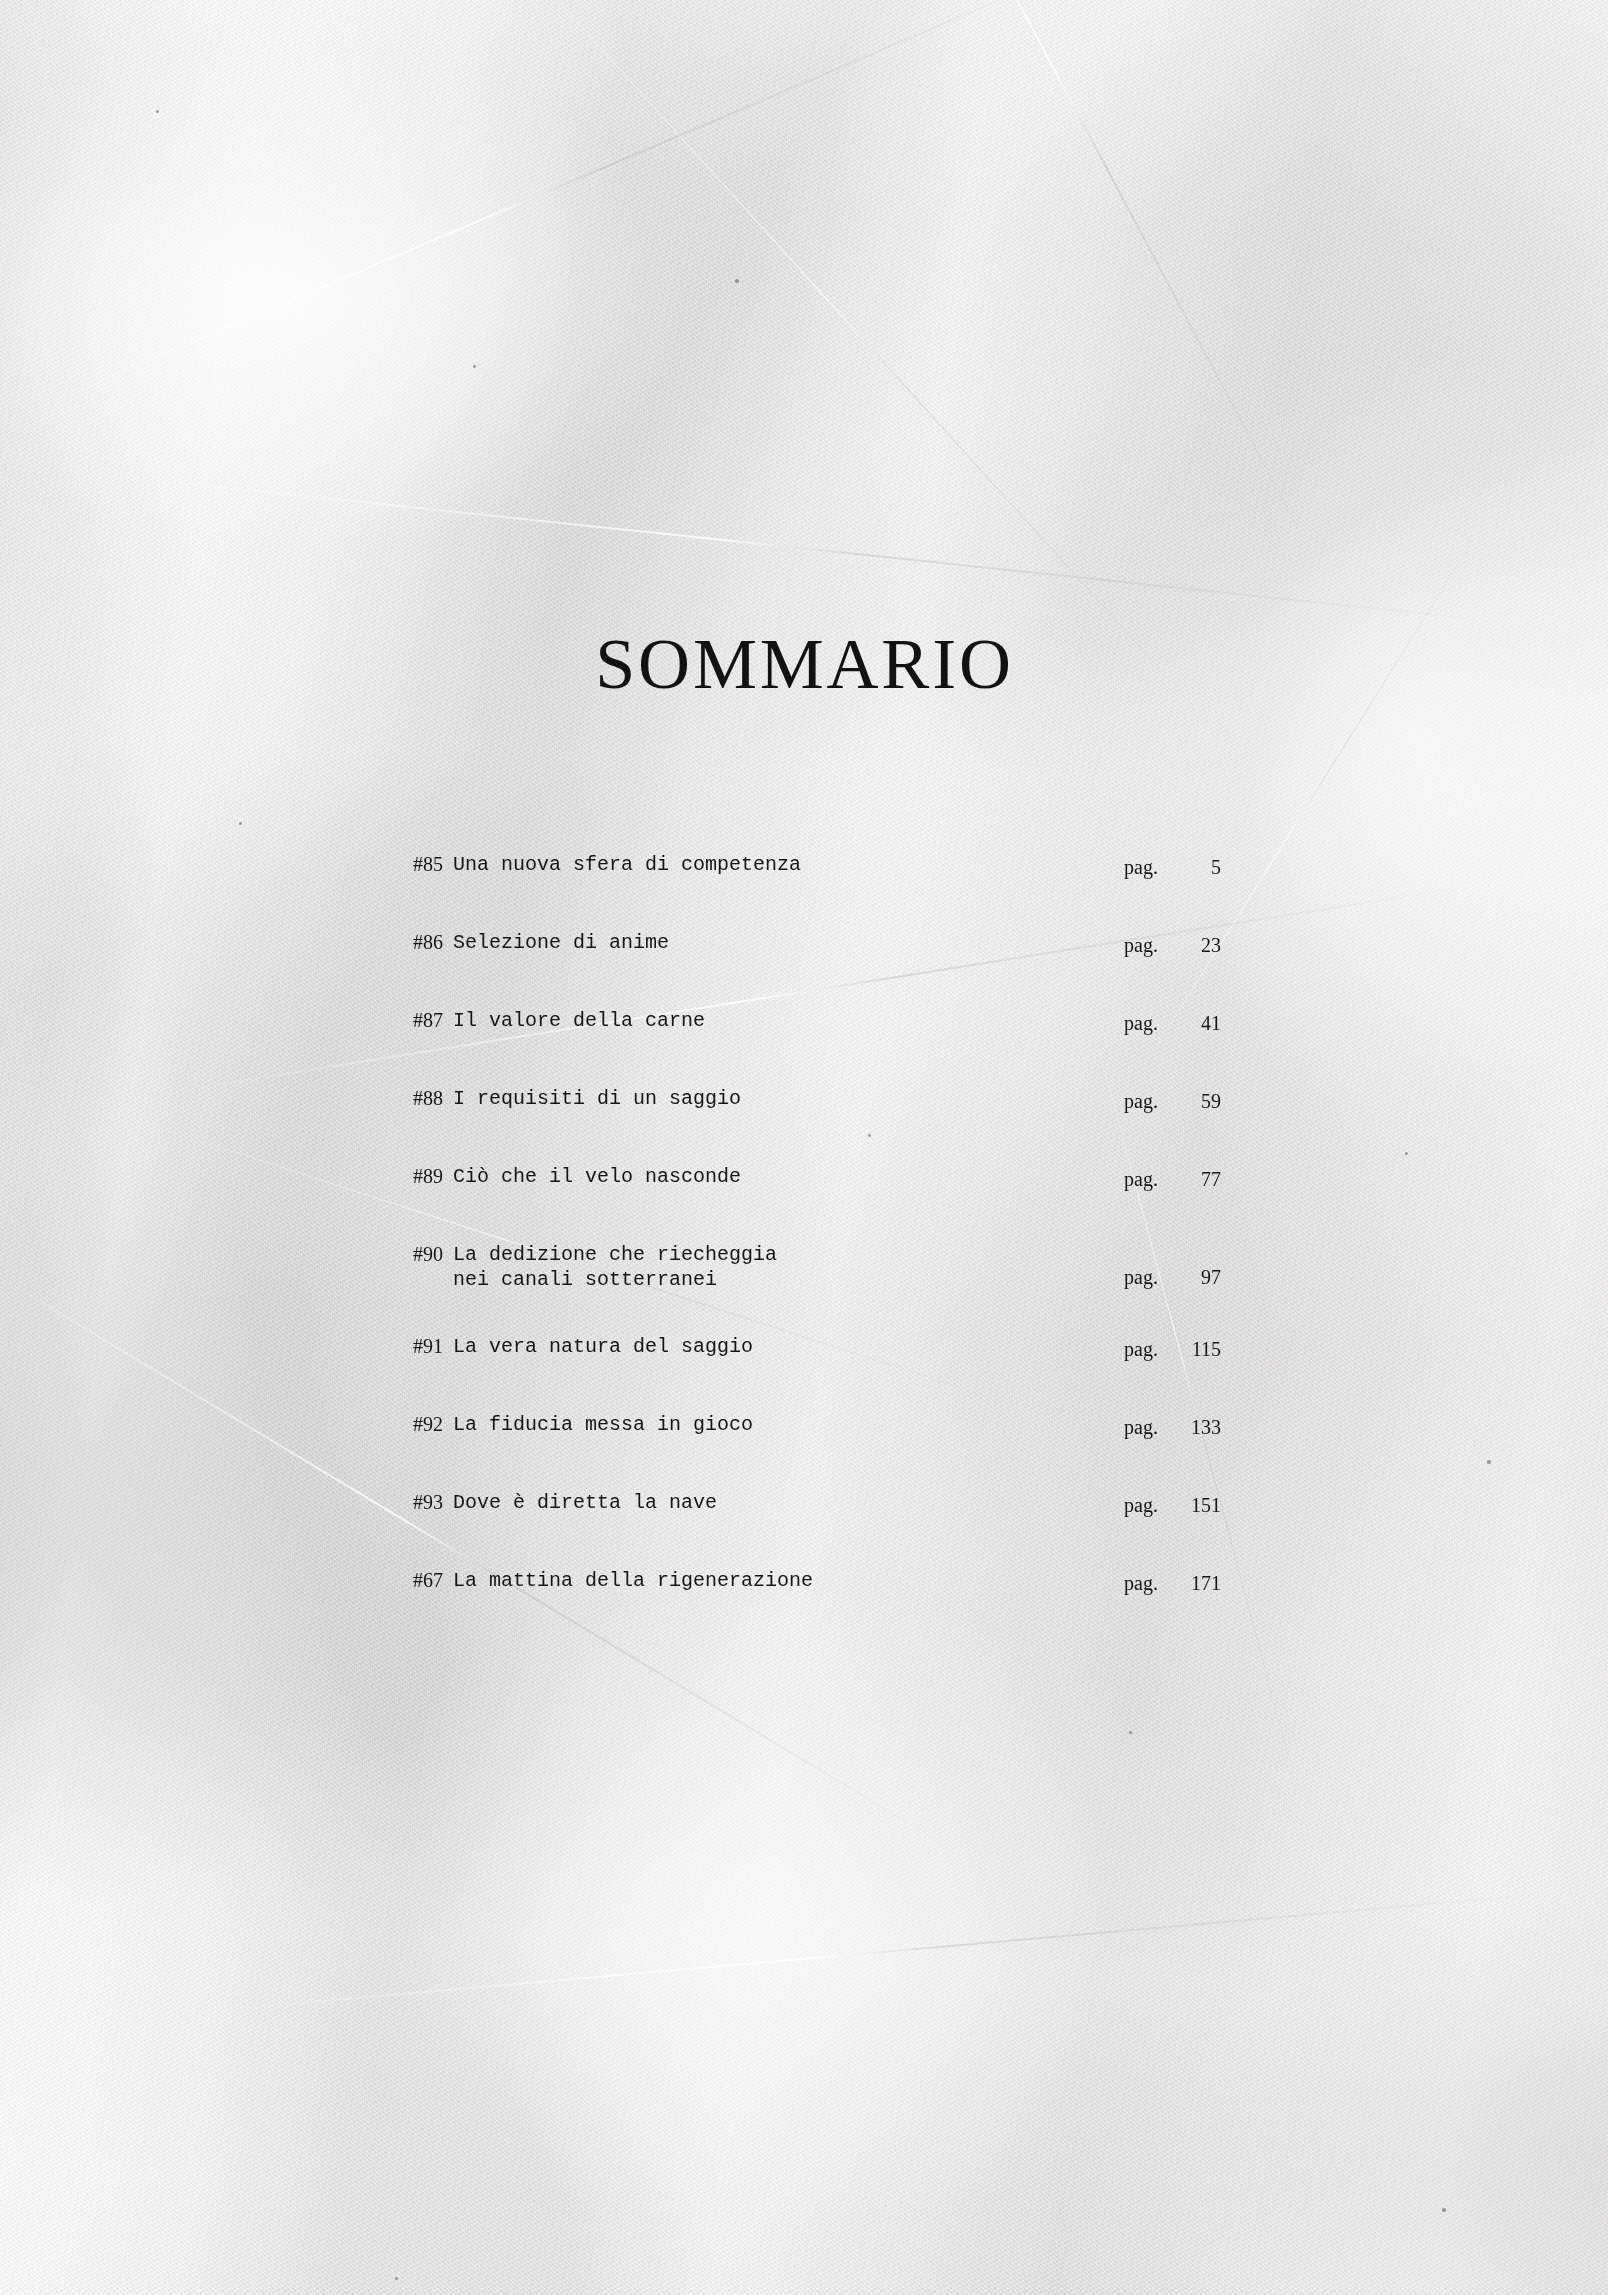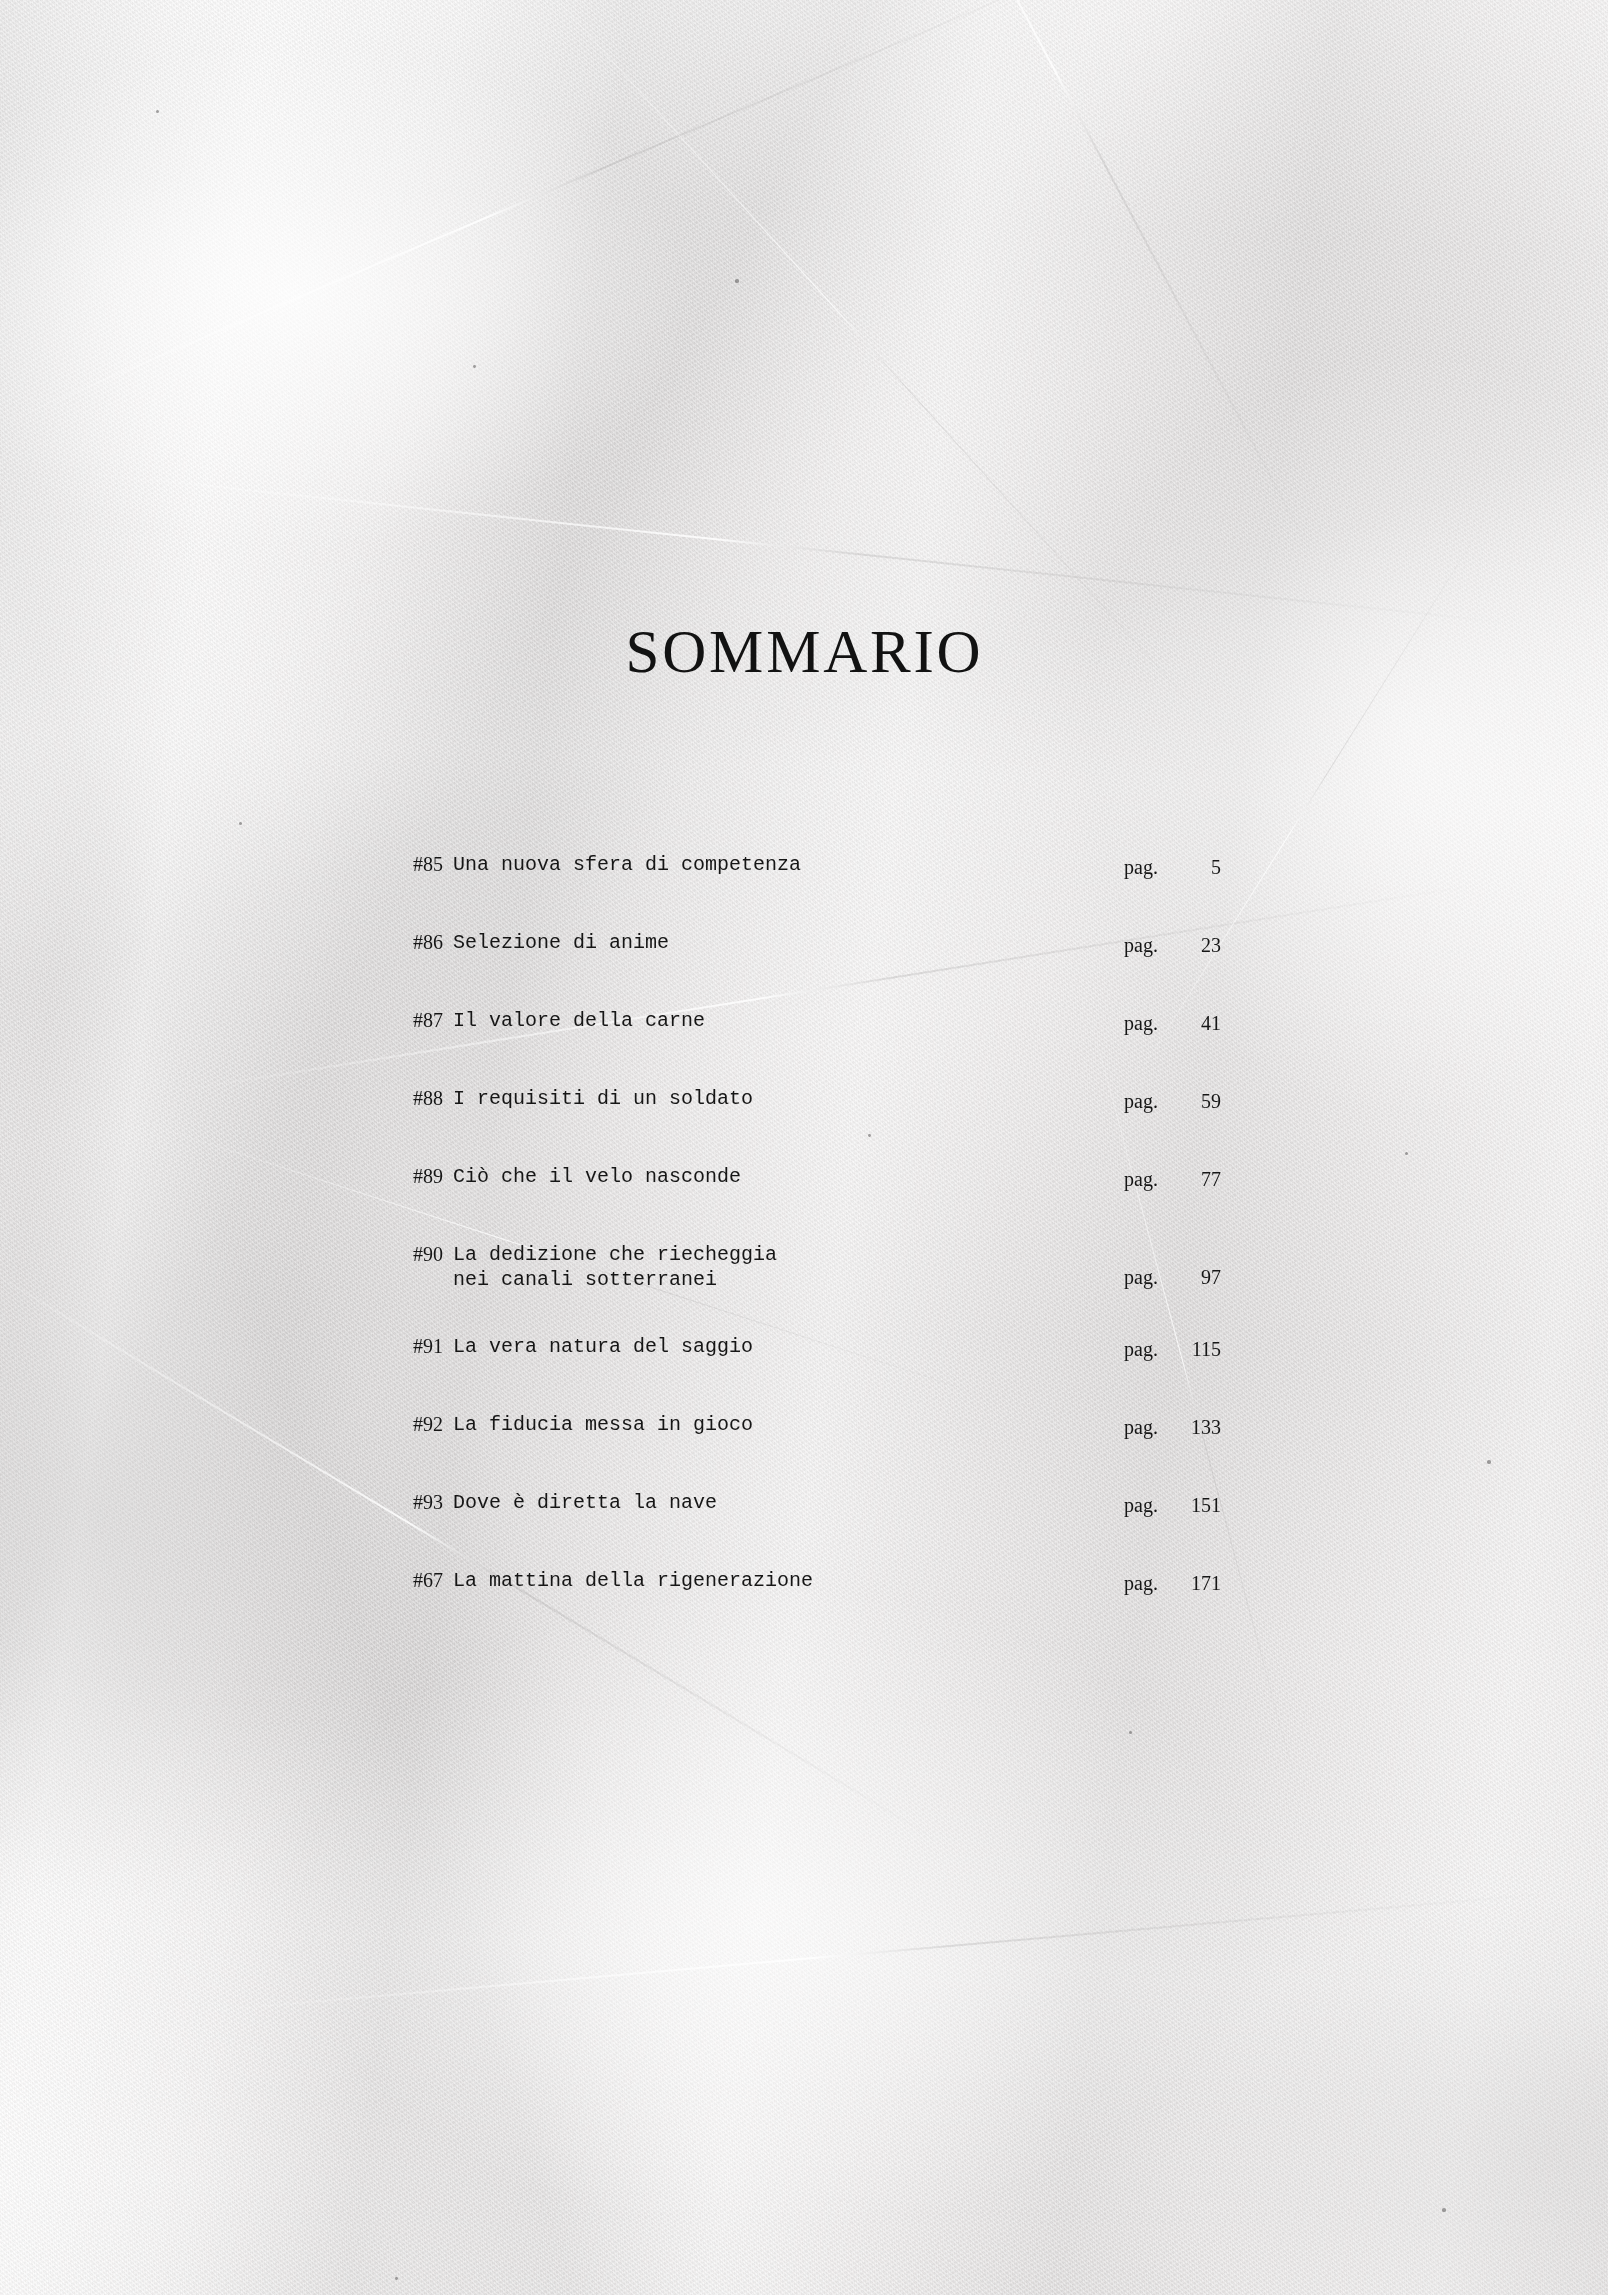--- a/index.html
+++ b/index.html
@@ -98,21 +98,21 @@
     inset: 0;
     padding: 0;
   }
 
   .page-title {
     position: absolute;
     top: 580px;
     left: 0;
     width: 1609px;
     text-align: center;
-    font-size: 61px;
+    font-size: 72px;
     letter-spacing: 2.8px;
     font-weight: 400;
     color: #121212;
     line-height: 1;
   }
 
   .toc {
     position: absolute;
     top: 852px;
     left: 413px;
@@ -241,21 +241,21 @@
         </div>
         <div class="entry-right">
           <span class="pag-label">pag.</span>
           <span class="pag-number">41</span>
         </div>
       </div>
 
       <div class="toc-entry">
         <div class="entry-left">
           <span class="entry-num">#88</span>
-          <span class="entry-title">I requisiti di un soldato</span>
+          <span class="entry-title">I requisiti di un saggio</span>
         </div>
         <div class="entry-right">
           <span class="pag-label">pag.</span>
           <span class="pag-number">59</span>
         </div>
       </div>
 
       <div class="toc-entry">
         <div class="entry-left">
           <span class="entry-num">#89</span>

